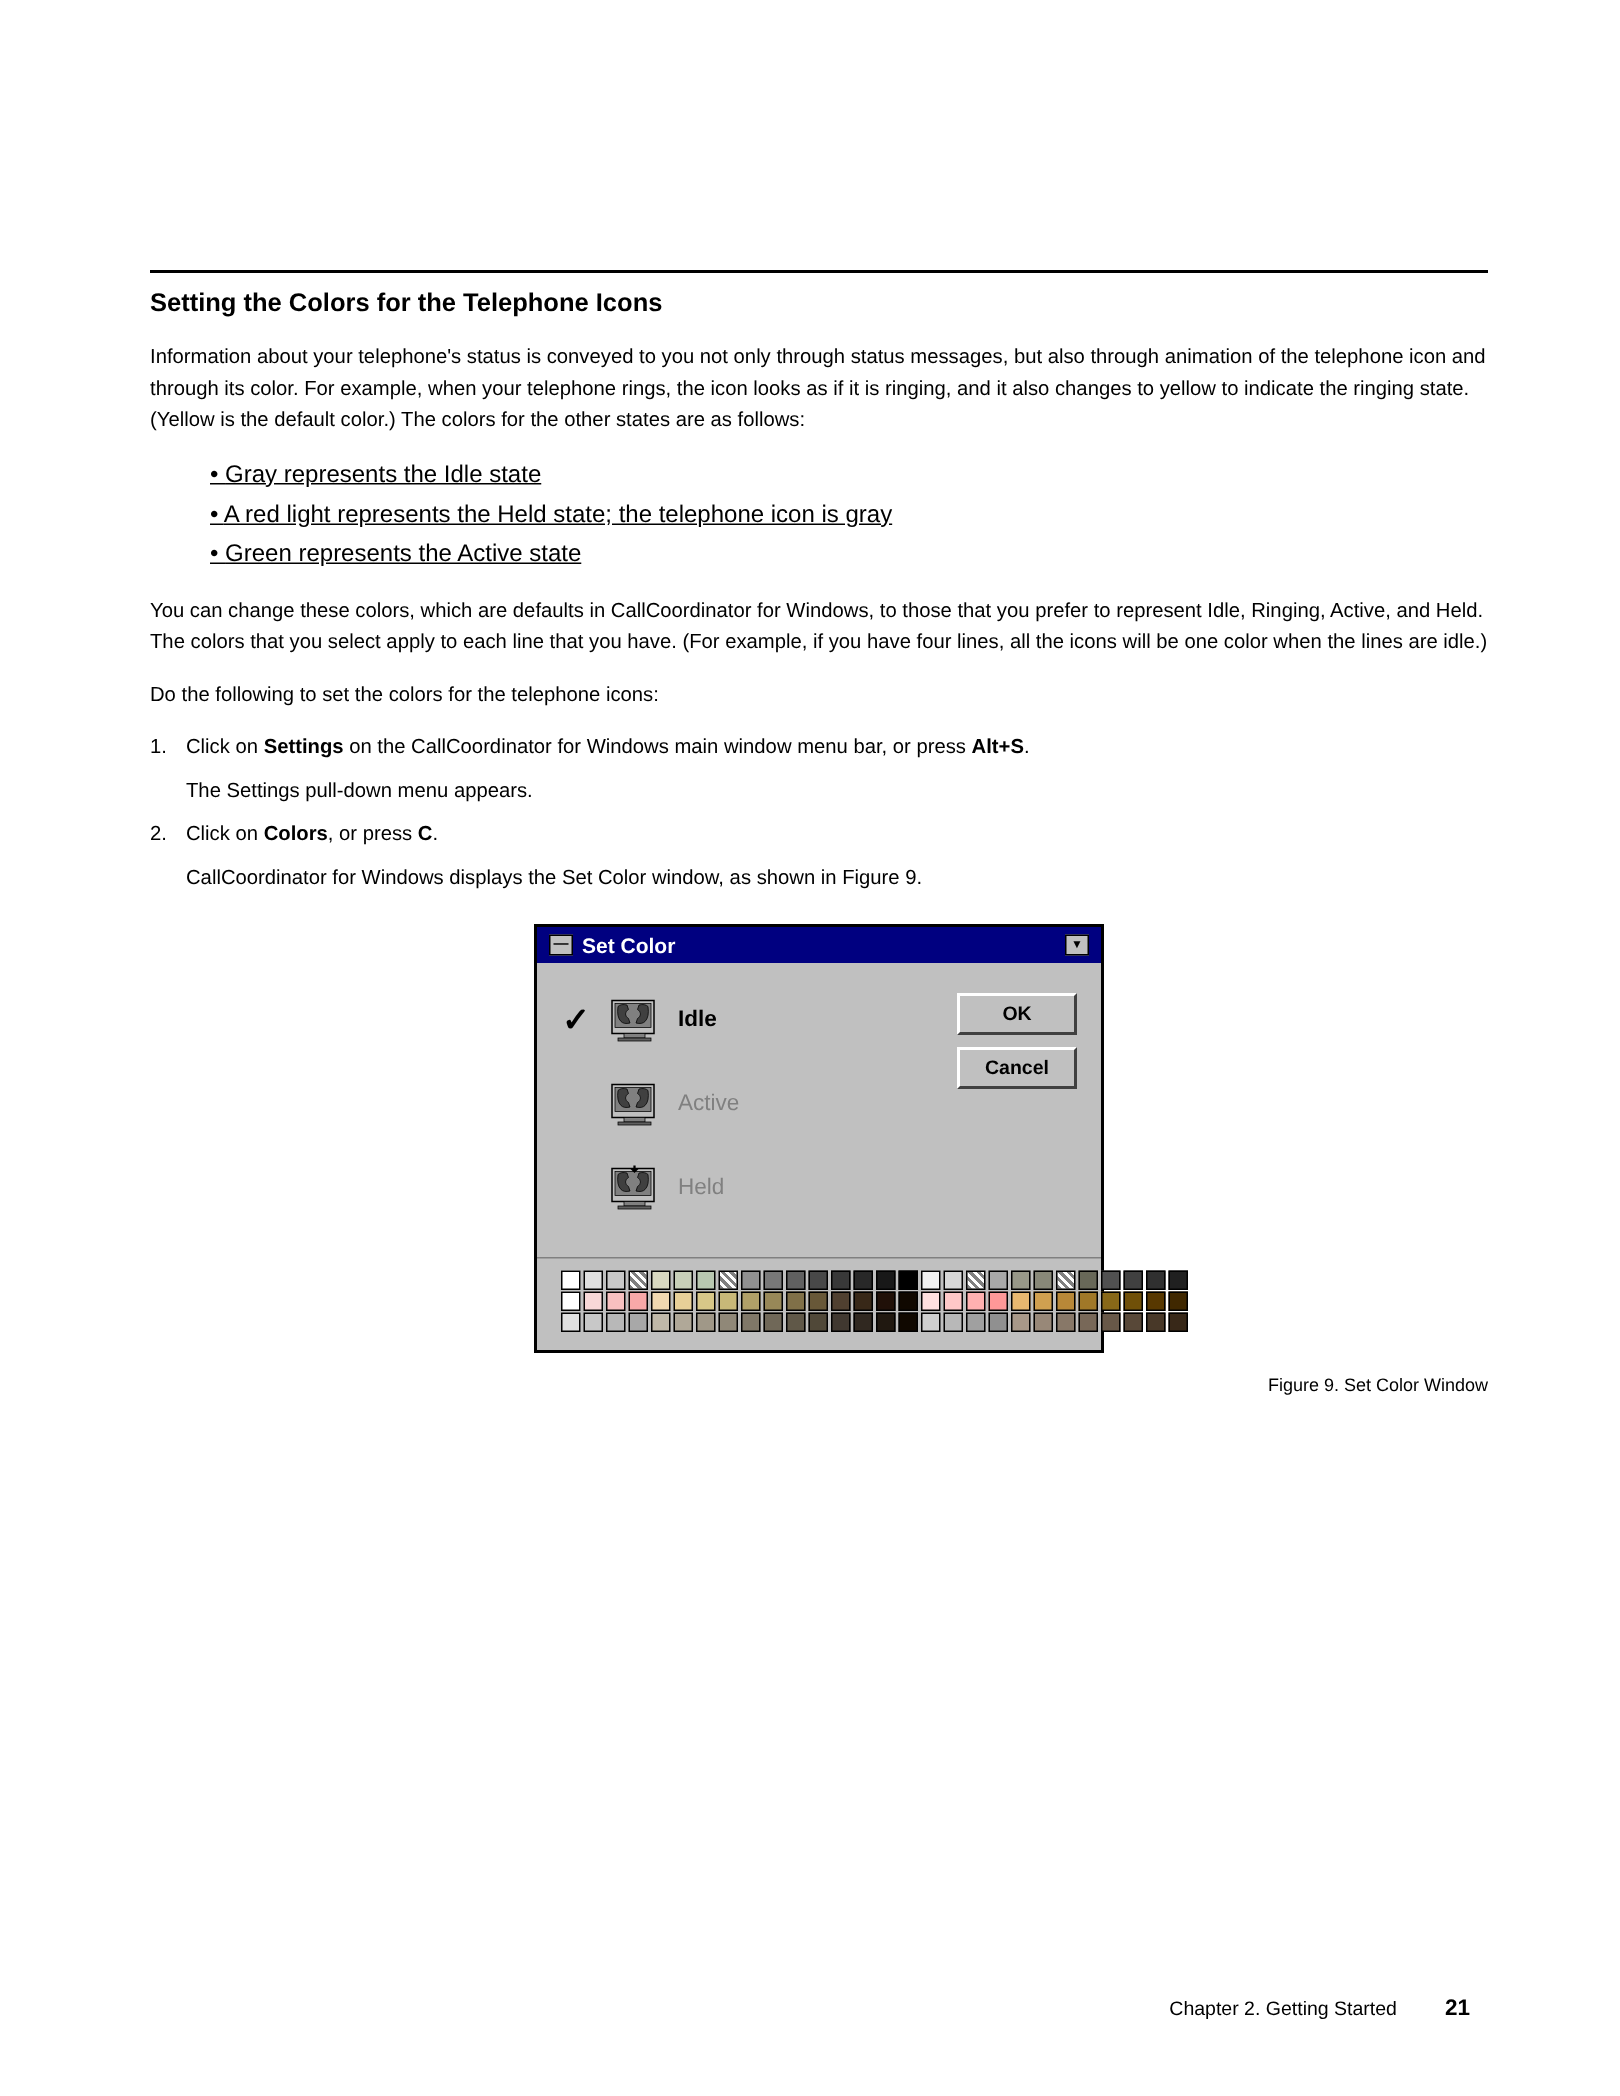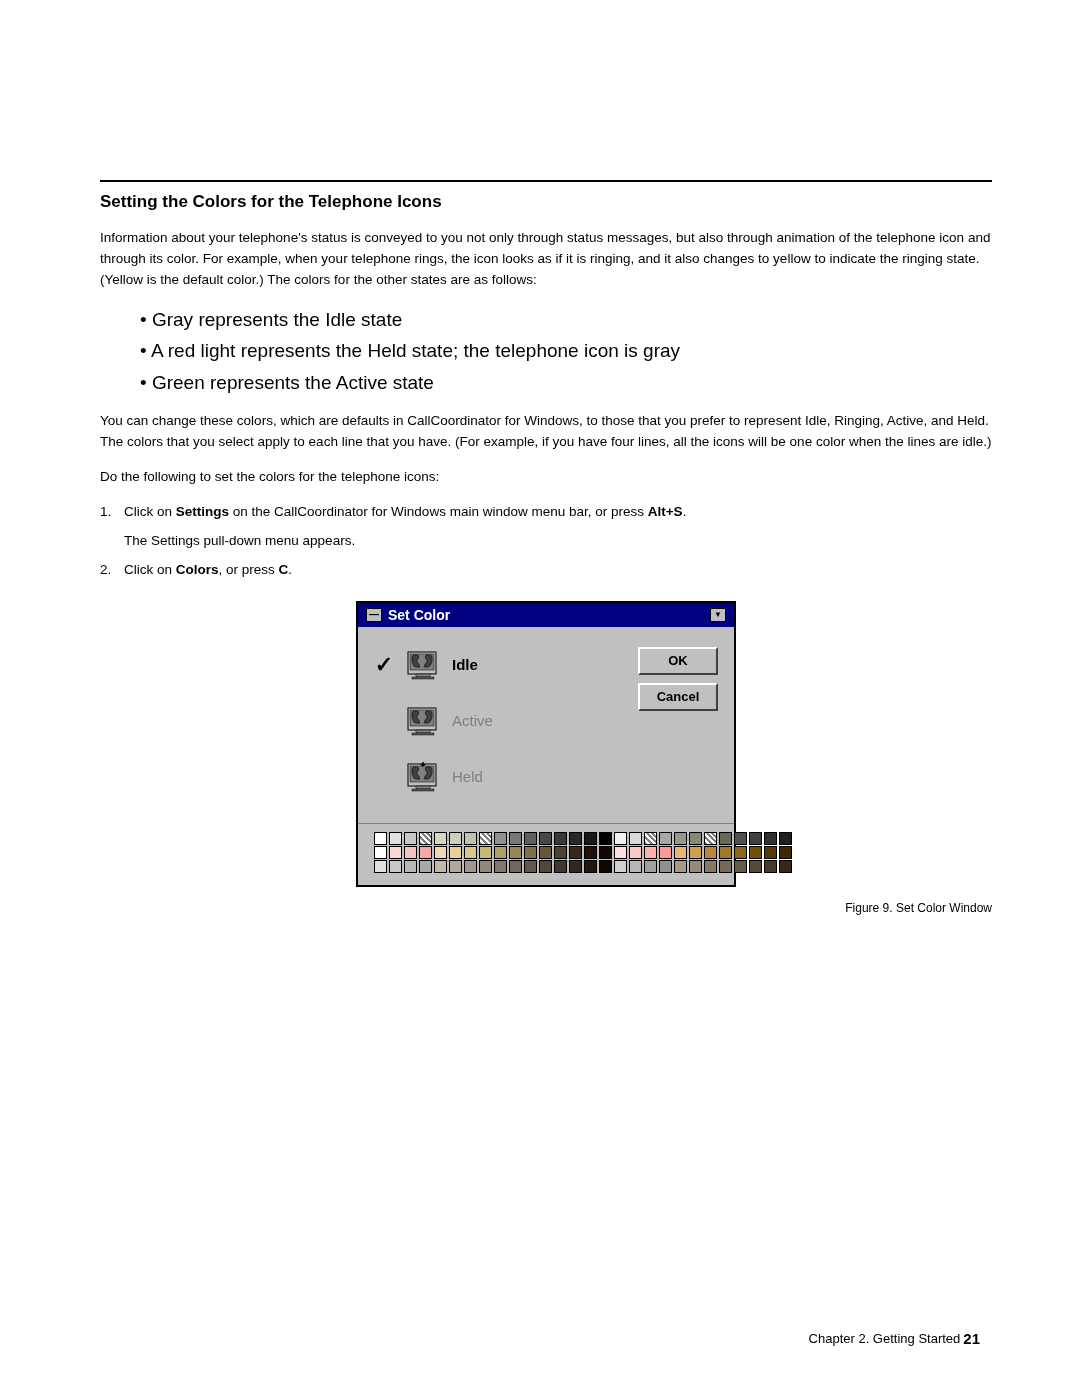--- a/index.html
+++ b/index.html
@@ -32,24 +32,25 @@
       font-size: 13.5px;
       line-height: 1.55;
       margin-bottom: 14px;
     }
     .bullet-list {
       margin: 0 0 14px 40px;
       list-style: none;
     }
     .bullet-list li {
       font-family: Arial, Helvetica, sans-serif;
-      font-size: 19px;
+      font-size: 16px;
       line-height: 1.55;
       padding-left: 0;
       margin-bottom: 2px;
+      text-decoration: underline;
     }
     .bullet-list li::before {
       content: "•  ";
     }
     .ordered-steps {
       margin: 0 0 14px 0;
       padding: 0;
       list-style: none;
       counter-reset: step-counter;
     }
@@ -209,21 +210,21 @@
       left: 100px;
       right: 100px;
       display: flex;
       justify-content: flex-end;
       align-items: center;
       font-family: Arial, Helvetica, sans-serif;
       font-size: 13px;
     }
     .footer-text {
       display: flex;
-      gap: 3px;
+      gap: 32px;
       align-items: center;
       justify-content: flex-end;
     }
     .footer-page-num {
       font-size: 15px;
       font-weight: bold;
     }
 
     
     .phone-svg {
@@ -252,20 +253,21 @@
   <p class="body-text">Do the following to set the colors for the telephone icons:</p>
 
   <ol class="ordered-steps">
     <li>
       Click on <span class="bold">Settings</span> on the CallCoordinator for Windows main window menu bar, or press <span class="bold">Alt+S</span>.
     </li>
     <div class="sub-text">The Settings pull-down menu appears.</div>
     <li>
       Click on <span class="bold">Colors</span>, or press <span class="bold">C</span>.
     </li>
+    <div class="sub-text">CallCoordinator for Windows displays the Set Color window, as shown in Figure  9.</div>
   </ol>
 
   <div class="window-container">
     <div class="set-color-window">
 
       <div class="window-titlebar">
         <div class="titlebar-left">
           <div class="titlebar-system-btn">—</div>
           <span>Set Color</span>
         </div>

